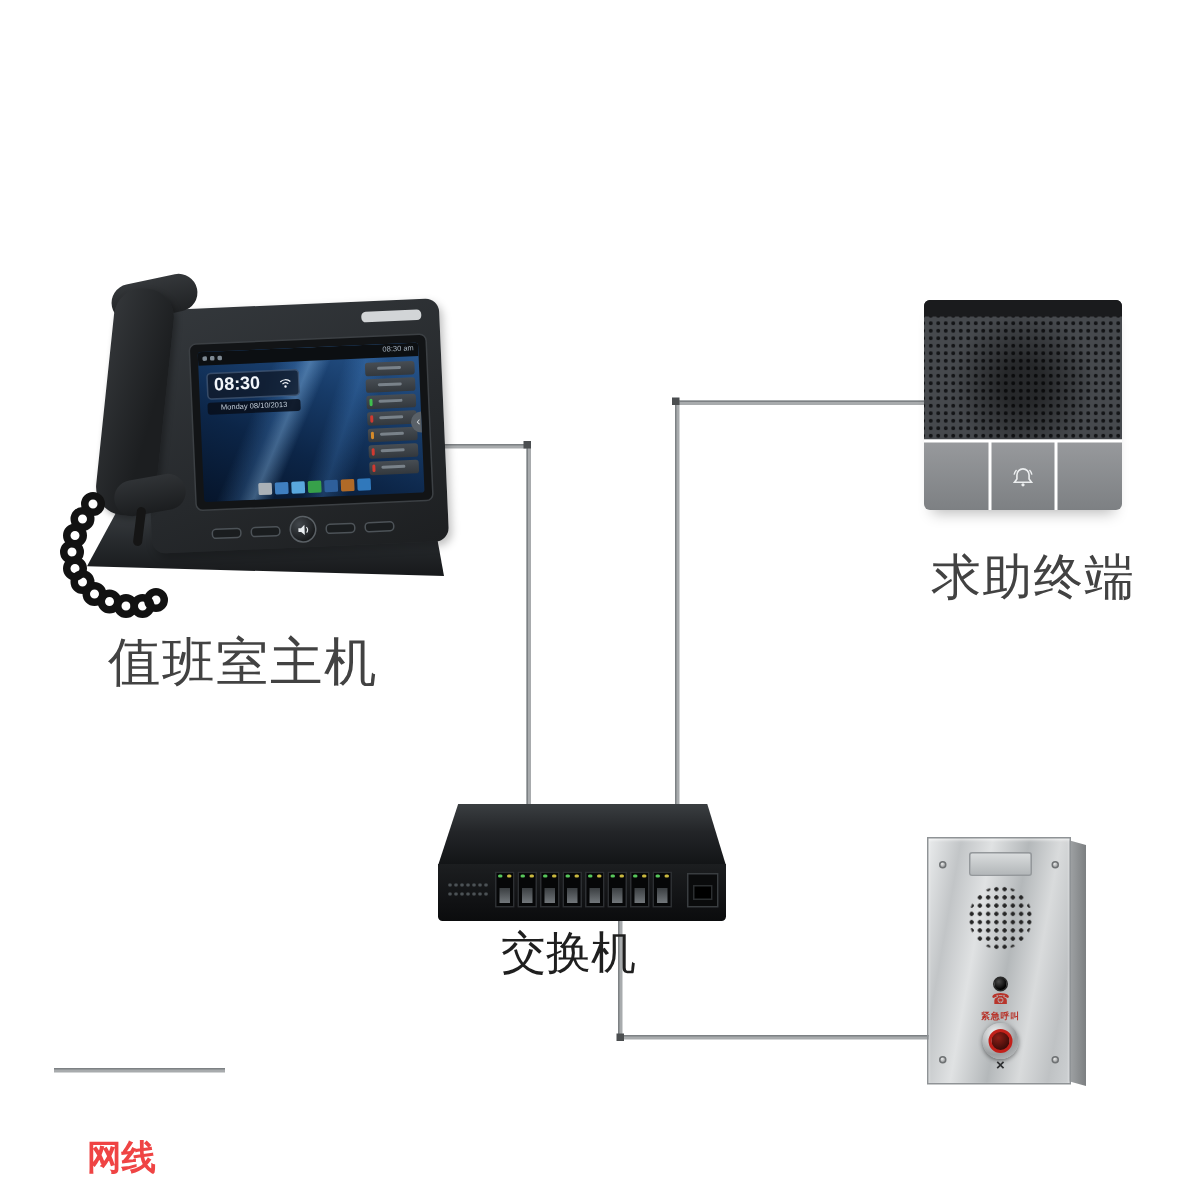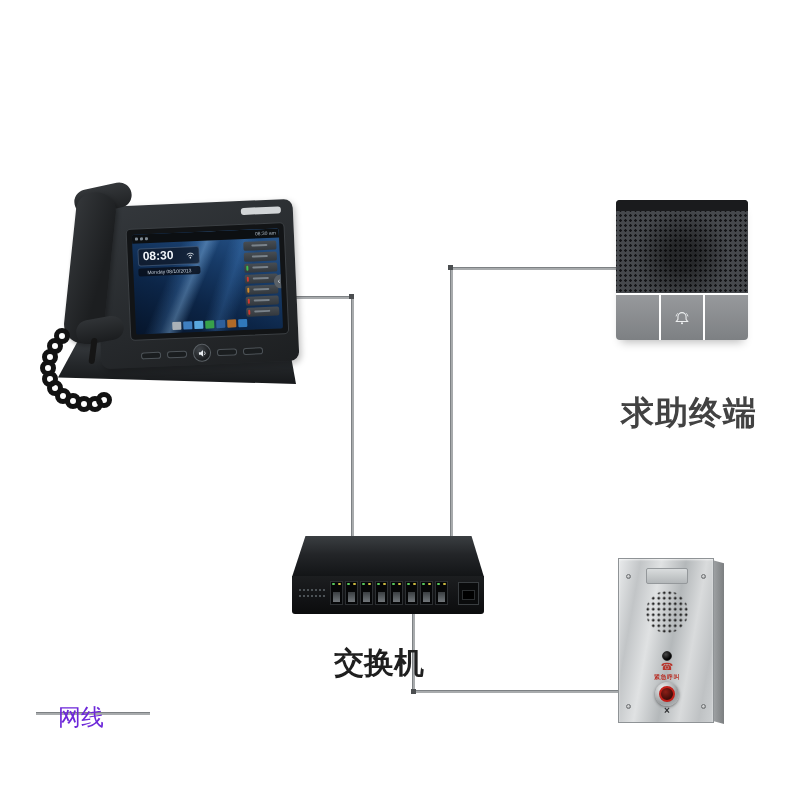--- a/index.html
+++ b/index.html
@@ -6,27 +6,27 @@
   html,body { width:800px; height:800px; background:#ffffff; font-family:"Liberation Sans", sans-serif; }
   .canvas { position:relative; width:800px; height:800px; background:#ffffff; overflow:hidden; }
 
   
   .cable { position:absolute; background:#a8abad; border-top:1px solid #7d8184; z-index:1; }
   .cable.h { height:3px; }
   .cable.v { width:3px; border-top:none; border-left:1px solid #7d8184; }
   .cable-joint { position:absolute; width:5px; height:5px; background:#4b4e50; z-index:1; }
 
   
-  .dev-label { position:absolute; font-weight:bold; color:#424242; z-index:3; white-space:nowrap; letter-spacing:1px;margin-top:28px; }
+  .dev-label { position:absolute; font-weight:normal; color:#424242; z-index:3; white-space:nowrap; letter-spacing:1px; }
   .lbl-phone    { left:72px;  top:418px; font-size:35px; }
   .lbl-helpterm { left:621px; top:363px; font-size:33px; }
   .lbl-switch   { left:334px; top:615px; font-size:30px; color:#1f1f1f; letter-spacing:0; }
   .lbl-intercom { left:612px; top:736px; font-size:33px; }
   .legend-line  { left:36px; top:712px; width:114px; }
-  .lbl-legend   { position:absolute; left:58px; top:702px; font-size:23px; color:#6d28d9; z-index:3; }
+  .lbl-legend   { position:absolute; left:58px; top:756px; font-size:23px; color:#ef4444; z-index:3;font-weight:bold; }
 
   
   .phone { position:absolute; left:40px; top:180px; width:270px; height:230px; z-index:2; }
   .phone-base { position:absolute; left:18px; top:158px; width:238px; height:46px;
     background:linear-gradient(180deg,#3a3e42,#25282b 55%,#17191b);
     clip-path:polygon(9% 0, 97% 14%, 100% 100%, 0 86%); }
   .phone-body { position:absolute; left:58px; top:23px; width:198px; height:162px;
     background:linear-gradient(160deg,#34383c,#26292c 60%,#1d1f21);
     border-radius:9px; transform:rotate(-2.5deg); box-shadow:2px 3px 6px rgba(0,0,0,0.25); }
   .phone-notch { position:absolute; right:12px; top:7px; width:40px; height:7px; background:#d2d5d7; border-radius:3px; }
@@ -238,20 +238,21 @@
     <span class="coil" style="left:2px;  top:169px;"></span>
     <span class="coil" style="left:0px;  top:180px;"></span>
     <span class="coil" style="left:2px;  top:191px;"></span>
     <span class="coil" style="left:7px;  top:200px;"></span>
     <span class="coil" style="left:15px; top:208px;"></span>
     <span class="coil" style="left:25px; top:213px;"></span>
     <span class="coil" style="left:36px; top:216px;"></span>
     <span class="coil" style="left:47px; top:216px;"></span>
     <span class="coil" style="left:56px; top:212px;"></span>
   </div>
+  <div class="dev-label lbl-phone">值班室主机</div>
 
   <div class="helpterm">
     <div class="ht-grille"></div>
     <div class="ht-buttons">
       <div class="ht-btn"></div>
       <div class="ht-btn">
         <svg width="18" height="15" viewBox="0 0 20 16">
           <path d="M10 2 a4.5 4.5 0 0 1 4.5 4.5 v3 l1.8 2.4 H3.7 l1.8 -2.4 v-3 A4.5 4.5 0 0 1 10 2 z" fill="none" stroke="#eceeef" stroke-width="1.2"></path>
           <circle cx="10" cy="13.8" r="1.2" fill="#eceeef"></circle>
           <path d="M3.4 6.2 a7.5 7.5 0 0 1 1.8 -3.4" fill="none" stroke="#eceeef" stroke-width="1"></path>

